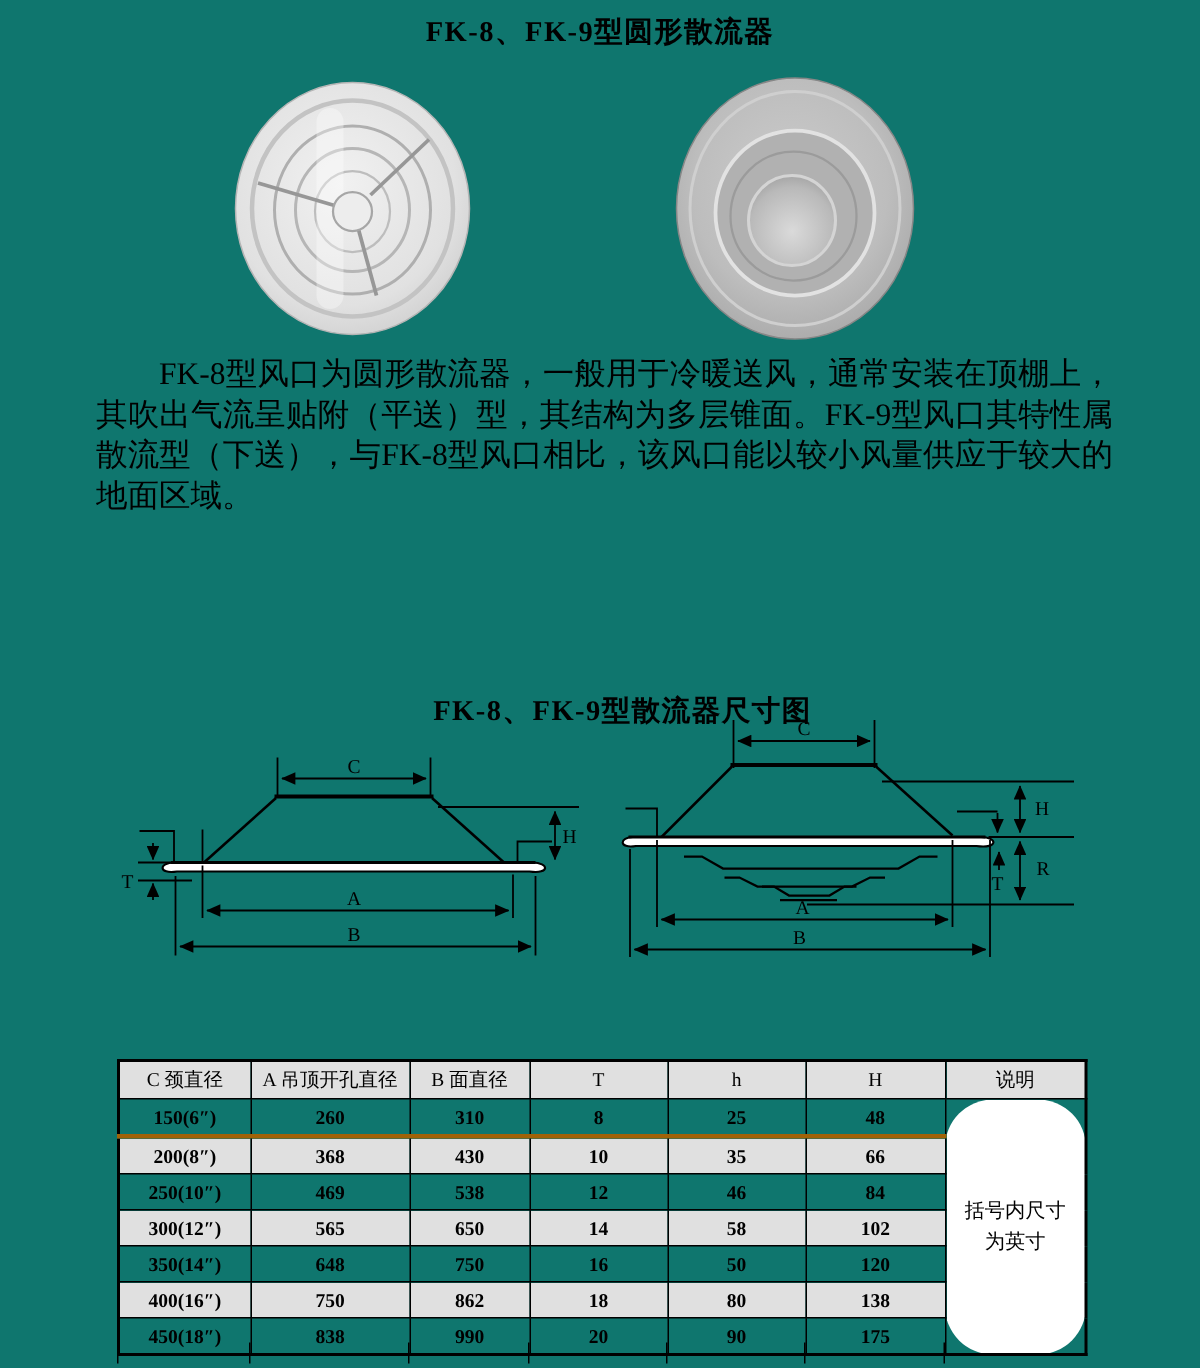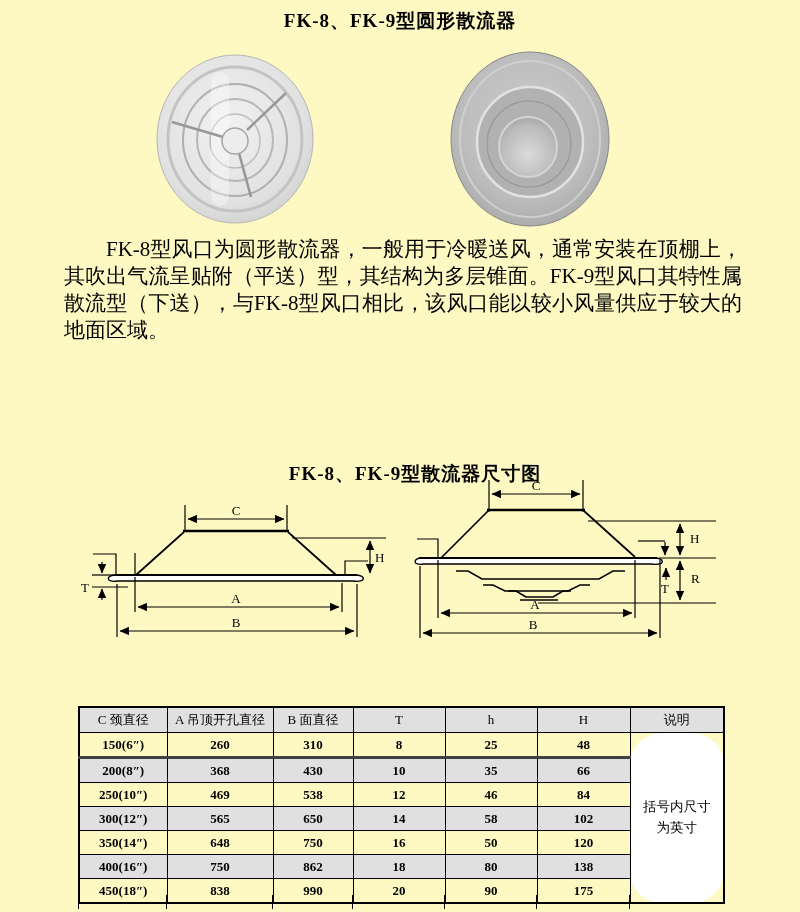--- a/index.html
+++ b/index.html
@@ -1,17 +1,17 @@
 <!DOCTYPE html>
 <html><head>
 <meta charset="utf-8">
 <style>
   html,body{margin:0;padding:0;background:#fff;}
   .page{
-    position:relative;width:800px;height:912px;background:#fef9c3;
+    position:relative;width:800px;height:912px;background:#0f766e;
     font-family:"Liberation Serif","DejaVu Serif",serif;color:#000;overflow:hidden;
   }
   .doc-title{
     position:absolute;top:8px;left:0;width:800px;text-align:center;
     font-size:19px;font-weight:bold;letter-spacing:1px;margin:0;
   }
   .photo{position:absolute;}
   .body-text{
     position:absolute;top:236px;left:64px;width:678px;
     font-size:21px;line-height:27px;text-align:justify;
@@ -32,21 +32,21 @@
     position:absolute;top:706px;left:78px;border-collapse:collapse;
     table-layout:fixed;font-size:13px;border:2px solid #000;
   }
   .dim-table th,.dim-table td{
     border:1px solid #000;text-align:center;vertical-align:middle;
     padding:0 2px;height:23px;overflow:hidden;white-space:nowrap;
   }
   .dim-table thead th{background:#e0e0e0;font-weight:normal;height:24px;}
   .dim-table tr.shade td{background:#e0e0e0;font-weight:bold;}
   .dim-table tr.boldrow td{font-weight:bold;}
-  .dim-table td.thick{border-bottom:3px solid #404040;}
+  .dim-table td.thick{border-bottom:3px solid #a16207;}
   .dim-table td.note{
     background:#ffffff !important;font-weight:normal !important;
     white-space:normal;font-size:13.5px;line-height:1.55;padding:0 6px;border-radius:32px;
   }
   .stub{position:absolute;width:1px;height:14px;background:#000;top:895px;}
 </style>
 </head>
 <body>
 
 <div class="page">

